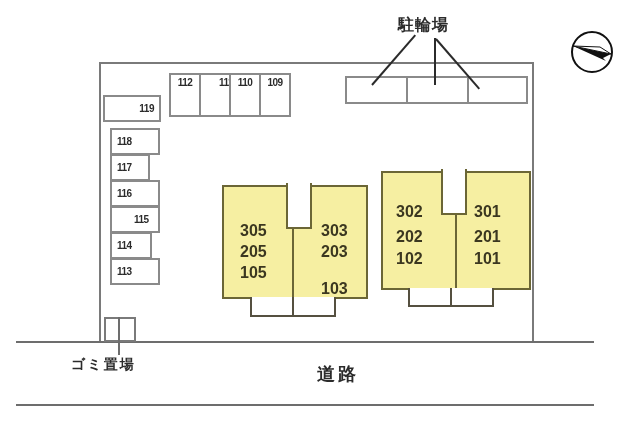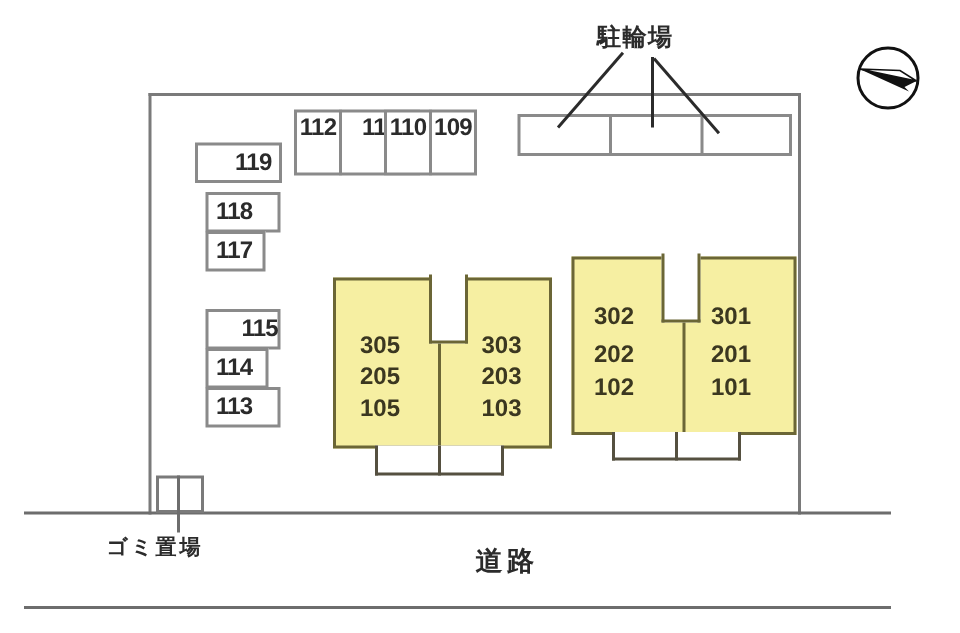--- a/index.html
+++ b/index.html
@@ -31,27 +31,26 @@
     background: transparent;
   }
 
   
   .stall {
     position: absolute;
     box-sizing: border-box;
     border: 2px solid #8a8a8a;
     background: #ffffff;
     color: #2b2b2b;
-    font-size: 16px;
+    font-size: 10px;
     font-weight: 700;
     display: flex;
     align-items: center;
     justify-content: center;
     letter-spacing: -0.5px;
-    margin-left: 27px;
   }
 
   
   .bike-row {
     position: absolute;
     box-sizing: border-box;
     border: 2px solid #8a8a8a;
     background: #ffffff;
   }
   .bike-div {
@@ -156,20 +155,21 @@
   <div class="leader" style="left:372px; top:84px; width:66px; transform:rotate(-49deg);"></div>
   <div class="leader" style="left:435px; top:84px; width:47px; transform:rotate(-90deg);"></div>
   <div class="leader" style="left:436px; top:38px; width:66px; transform:rotate(49deg);"></div>
 
   <div class="jp jp-bike" style="left:398px; top:15px;">駐輪場</div>
 
   <div class="stall" style="left:103px; top:95px; width:58px; height:27px; justify-content:flex-end; padding-right:5px;">119</div>
 
   <div class="stall" style="left:110px; top:128px; width:50px; height:27px; justify-content:flex-start; padding-left:5px;">118</div>
   <div class="stall" style="left:110px; top:154px; width:40px; height:27px; justify-content:flex-start; padding-left:5px;">117</div>
+  <div class="stall" style="left:110px; top:180px; width:50px; height:27px; justify-content:flex-start; padding-left:5px;">116</div>
   <div class="stall" style="left:110px; top:206px; width:50px; height:27px; justify-content:flex-start; padding-left:22px;">115</div>
   <div class="stall" style="left:110px; top:232px; width:42px; height:27px; justify-content:flex-start; padding-left:5px;">114</div>
   <div class="stall" style="left:110px; top:258px; width:50px; height:27px; justify-content:flex-start; padding-left:5px;">113</div>
 
   <div class="trash-box" style="left:104px; top:317px; width:32px; height:25px;"></div>
   <div class="line-v" style="left:118px; top:317px; height:38px;"></div>
   <div class="jp jp-trash" style="left:71px; top:356px;">ゴミ置場</div>
 
   <div class="bldg" style="left:222px; top:185px; width:146px; height:114px;">
 
@@ -180,21 +180,21 @@
 
   <div class="balcony" style="left:250px; top:297px; width:86px; height:20px;"></div>
   <div class="line-v" style="left:292px; top:297px; height:20px; background:#555040;"></div>
 
   <div class="unit-label" style="left:240px; top:222px;">305</div>
   <div class="unit-label" style="left:240px; top:243px;">205</div>
   <div class="unit-label" style="left:240px; top:264px;">105</div>
 
   <div class="unit-label" style="left:321px; top:222px;">303</div>
   <div class="unit-label" style="left:321px; top:243px;">203</div>
-  <div class="unit-label" style="left:321px; top:264px;">103</div>
+  <div class="unit-label" style="left:321px; top:280px;">103</div>
 
   <div class="bldg" style="left:381px; top:171px; width:150px; height:119px;">
     <div class="bldg-div" style="left:72px; top:0px; width:2px; height:115px;"></div>
   </div>
 
   <div class="notch" style="left:441px; top:169px; width:26px; height:46px;"></div>
 
   <div class="balcony" style="left:408px; top:288px; width:86px; height:19px;"></div>
   <div class="line-v" style="left:450px; top:288px; height:19px; background:#555040;"></div>
 

